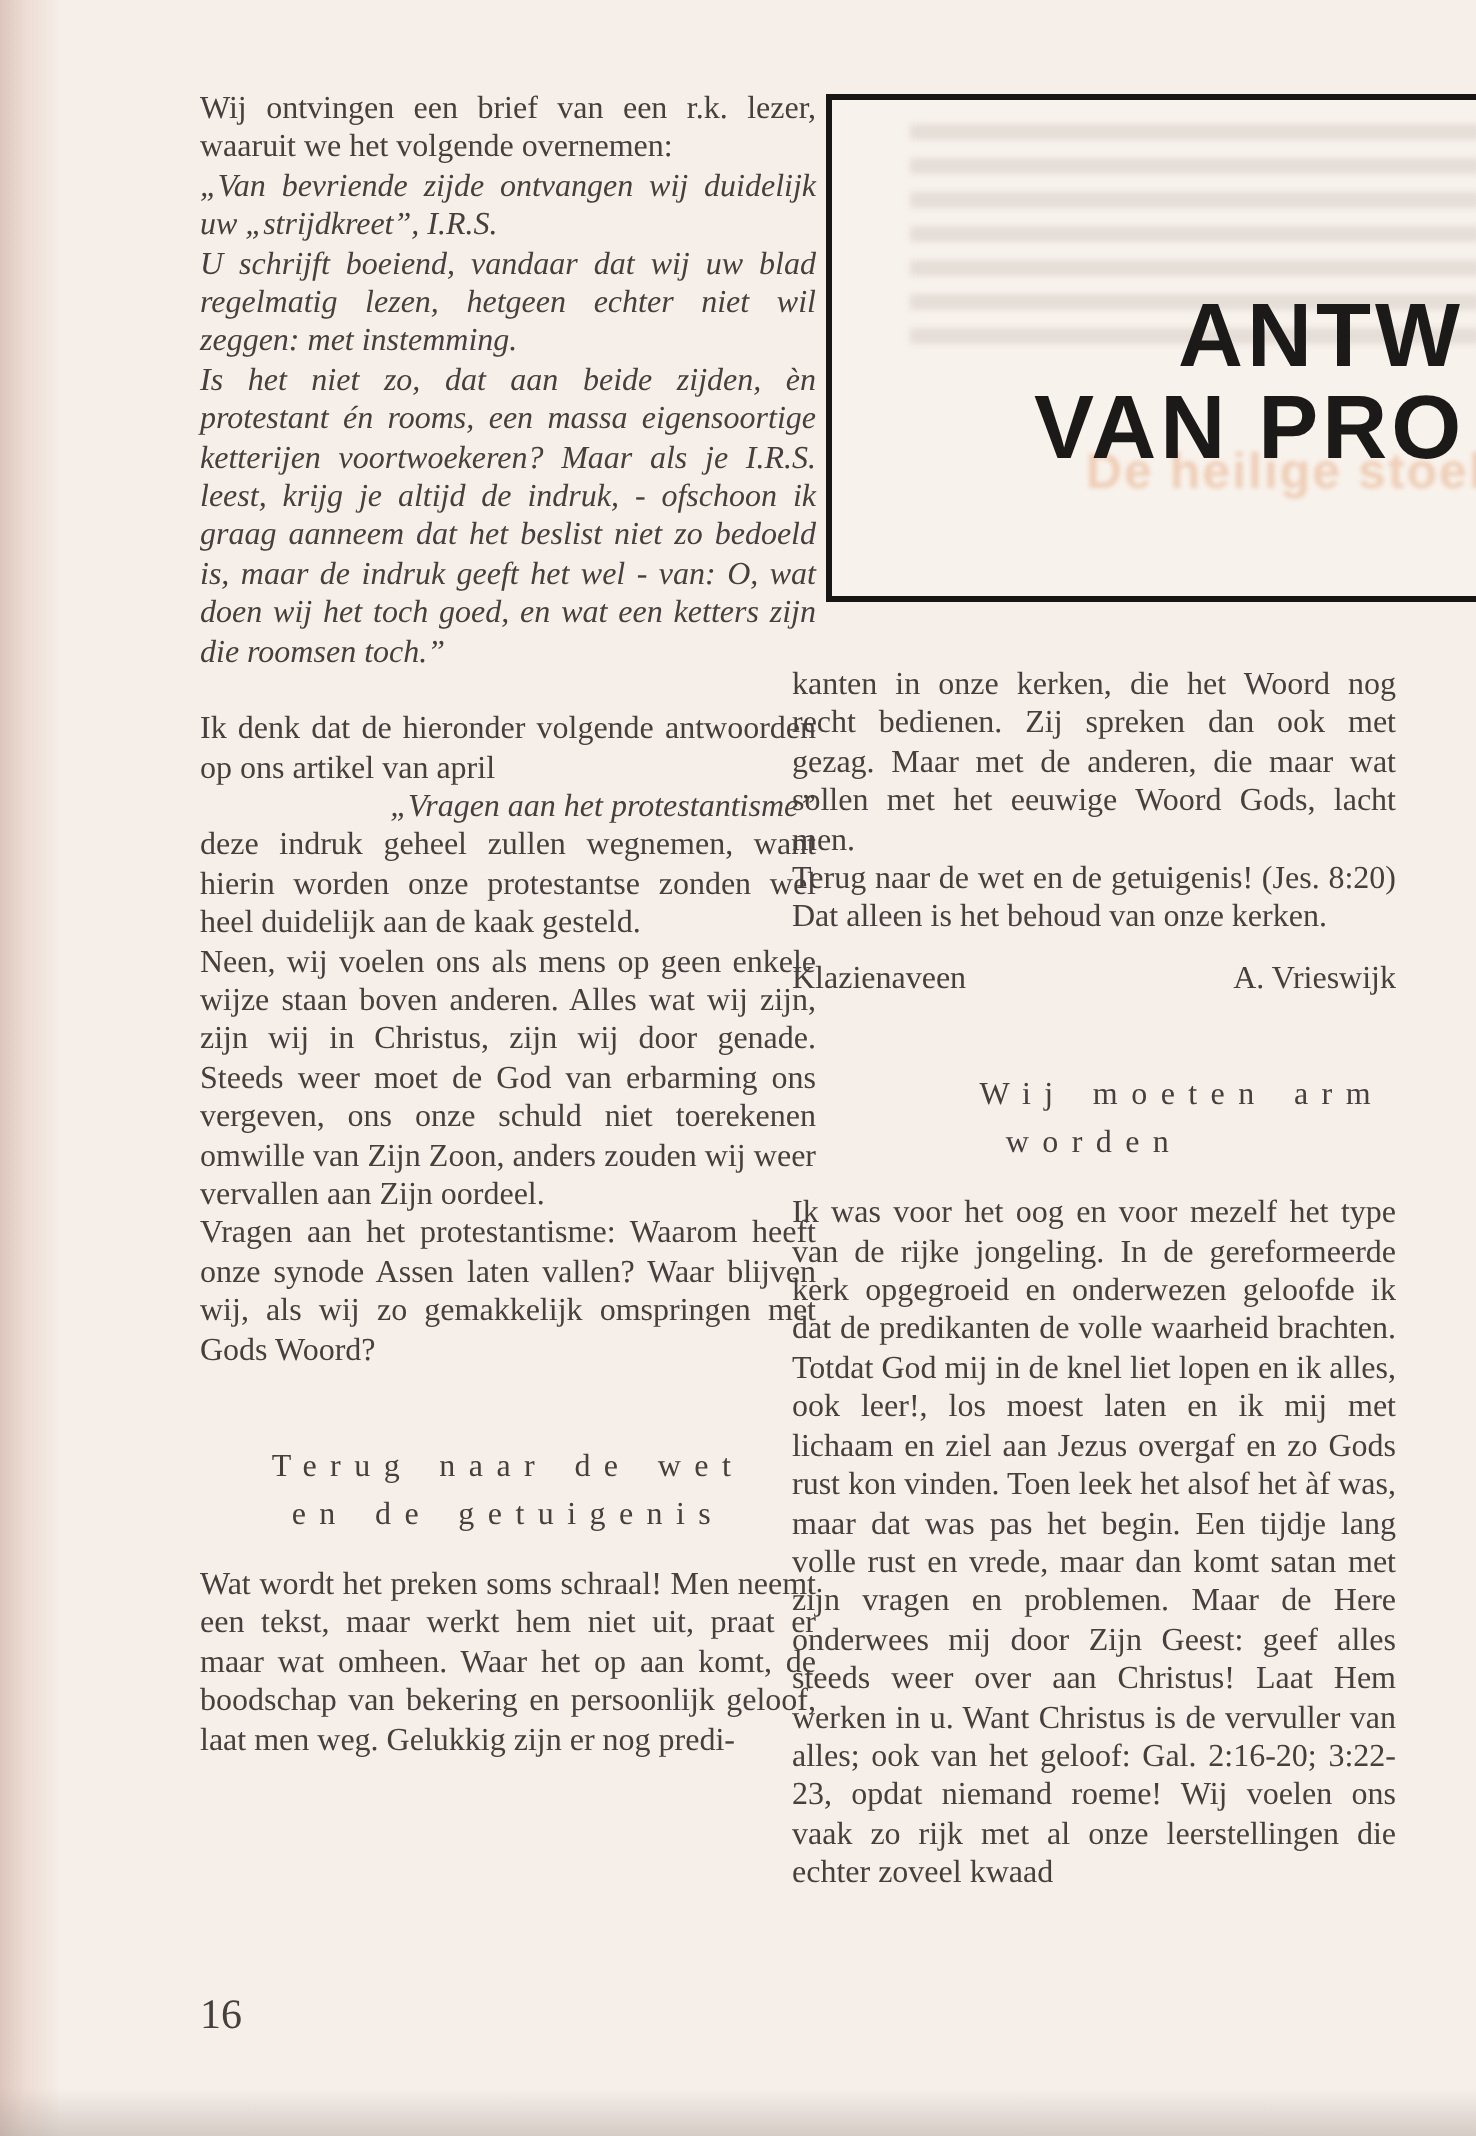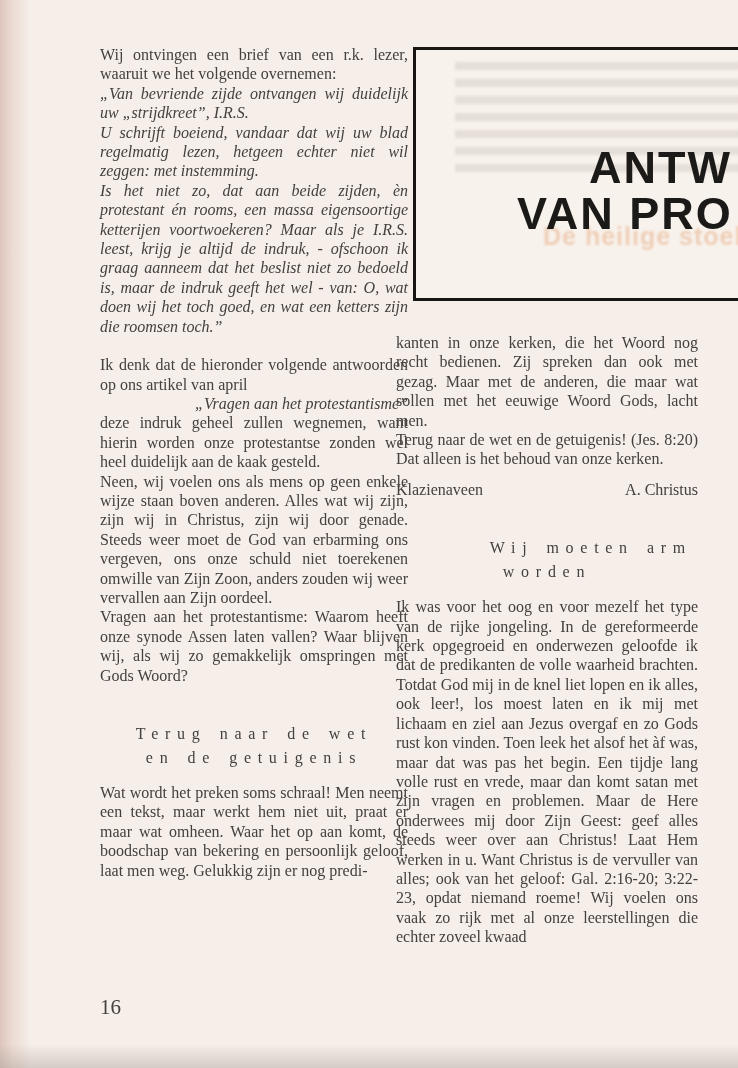--- a/index.html
+++ b/index.html
@@ -98,21 +98,21 @@
     <div class="para normal">Wat wordt het preken soms schraal! Men neemt een tekst, maar werkt hem niet uit, praat er maar wat omheen. Waar het op aan komt, de boodschap van bekering en persoonlijk geloof, laat men weg. Gelukkig zijn er nog predi-</div>
   </div>
 
 <div id="right-col" class="column">
   <div>
       <div class="para normal">kanten in onze kerken, die het Woord nog recht bedienen. Zij spreken dan ook met gezag. Maar met de anderen, die maar wat sollen met het eeuwige Woord Gods, lacht men.</div>
       <div class="para normal">Terug naar de wet en de getuigenis! (Jes. 8:20) Dat alleen is het behoud van onze kerken.</div>
     </div>
   <div class="sig-row">
     <span>Klazienaveen</span>
-    <span>A. Christus</span>
+    <span>A. Vrieswijk</span>
   </div>
   <div>
       <div class="para heading">Wij moeten arm worden</div>
       <div class="para normal">Ik was voor het oog en voor mezelf het type van de rijke jongeling. In de gereformeerde kerk opgegroeid en onderwezen geloofde ik dat de predikanten de volle waarheid brachten. Totdat God mij in de knel liet lopen en ik alles, ook leer!, los moest laten en ik mij met lichaam en ziel aan Jezus overgaf en zo Gods rust kon vinden. Toen leek het alsof het àf was, maar dat was pas het begin. Een tijdje lang volle rust en vrede, maar dan komt satan met zijn vragen en problemen. Maar de Here onderwees mij door Zijn Geest: geef alles steeds weer over aan Christus! Laat Hem werken in u. Want Christus is de vervuller van alles; ook van het geloof: Gal. 2:16-20; 3:22-23, opdat niemand roeme! Wij voelen ons vaak zo rijk met al onze leerstellingen die echter zoveel kwaad</div>
     </div>
 </div>
 
 <div id="page-number">16</div>
 
 </body></html>

